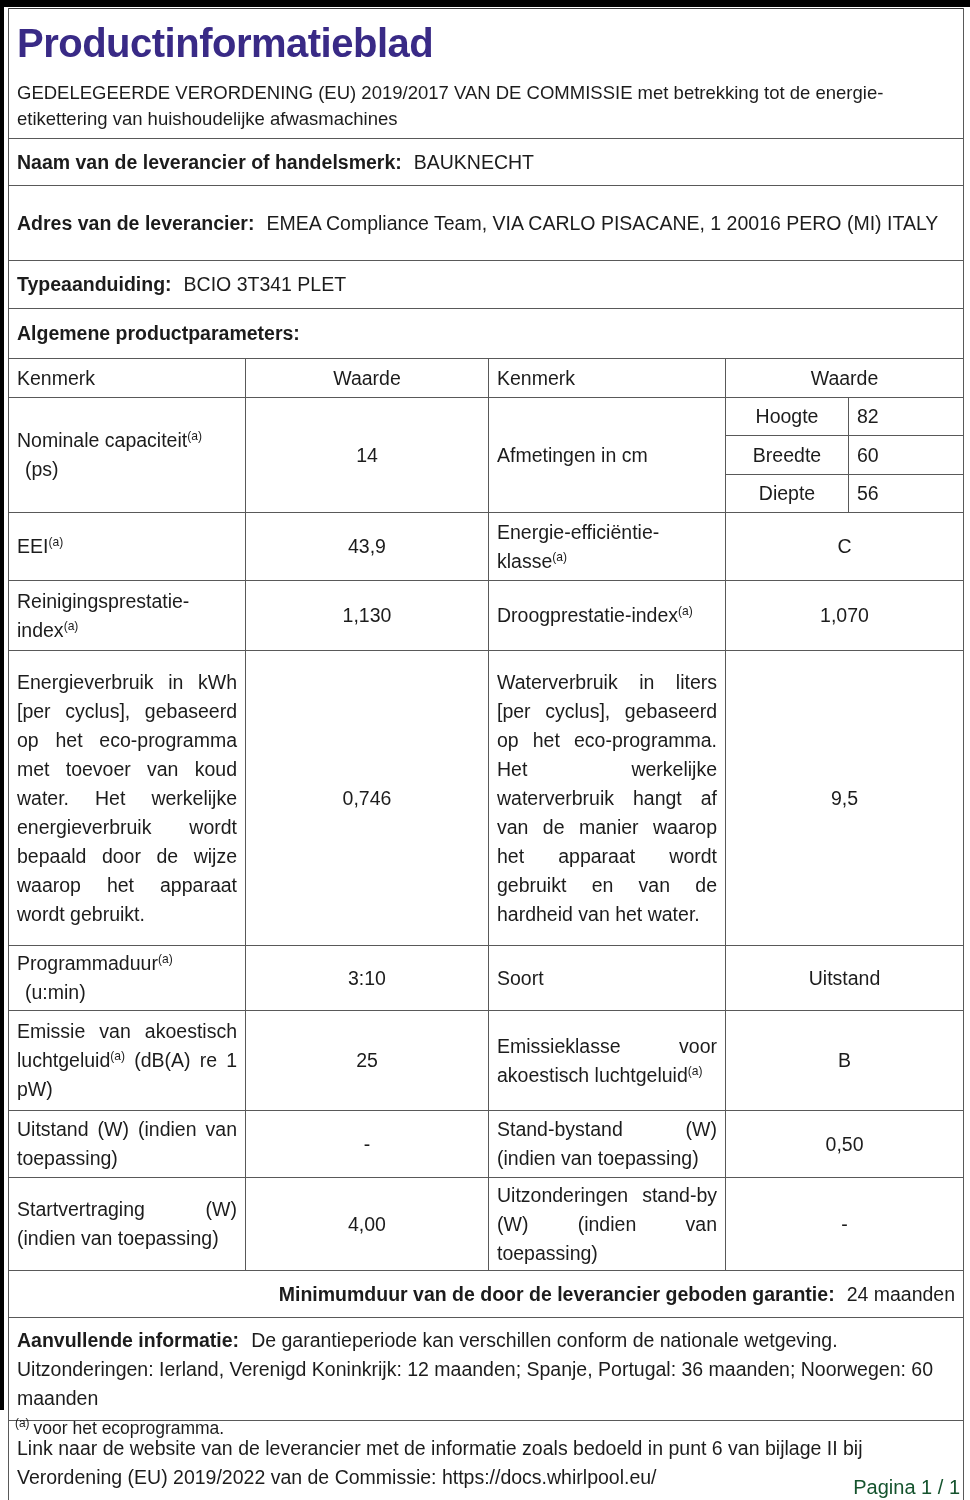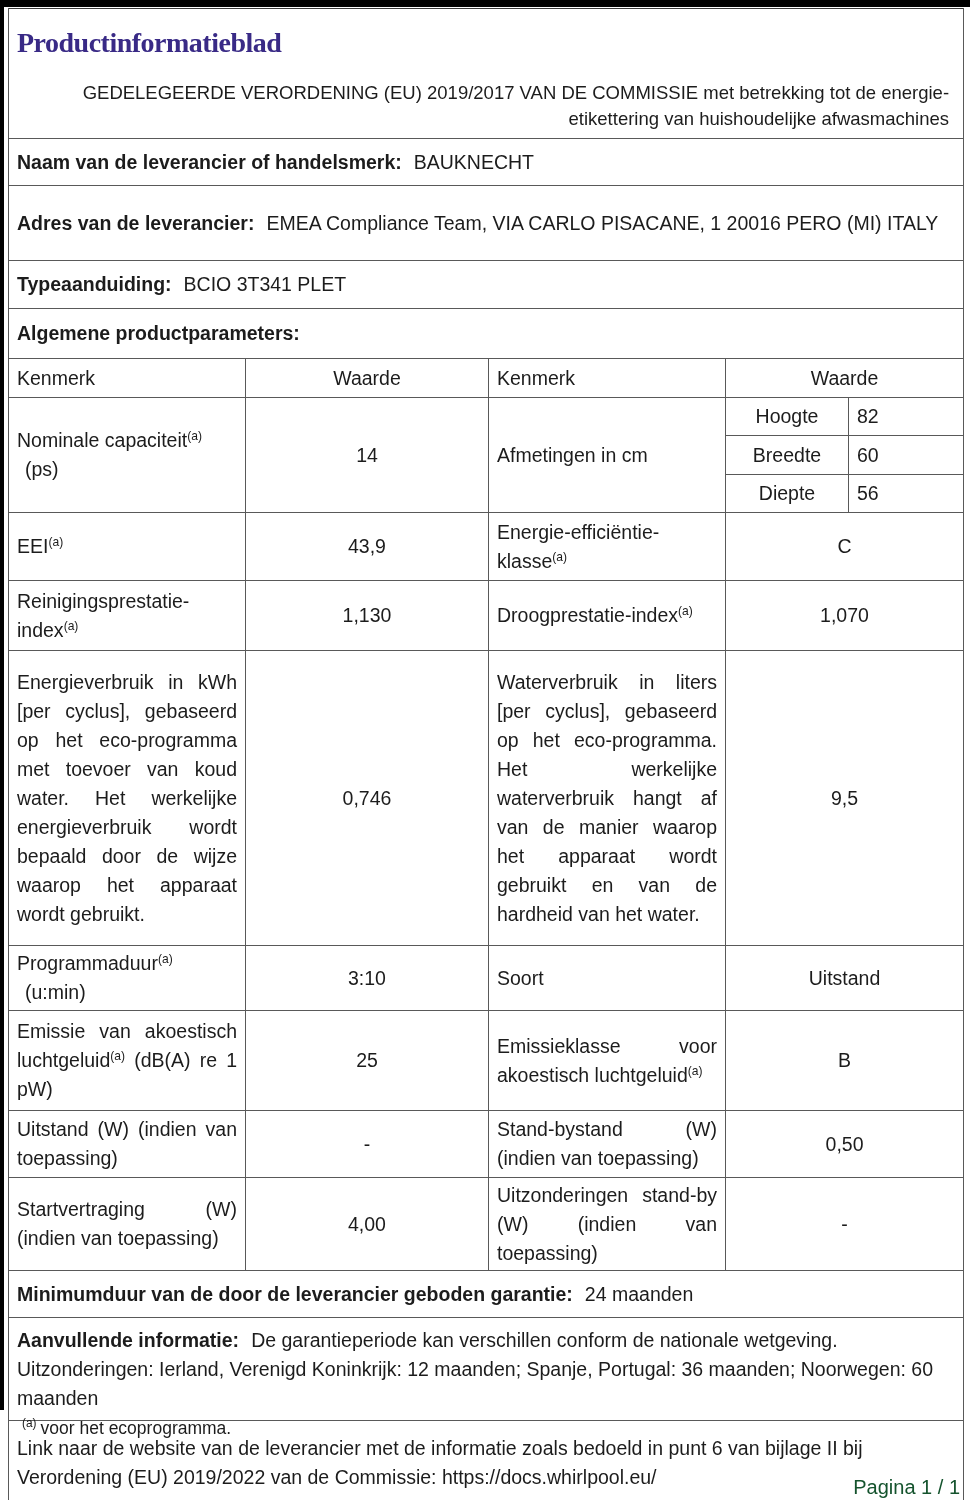--- a/index.html
+++ b/index.html
@@ -42,45 +42,45 @@
   .r-dim1 td{height:33px;}
   .r-dim2 td{height:34px;}
   .r-dim3 td{height:33px;}
   .r-eei td{height:63px;}
   .r-clean td{height:65px;}
   .r-energy td{height:290px;}
   .r-dur td{height:60px;}
   .r-noise td{height:95px;}
   .r-off td{height:62px;}
   .r-delay td{height:88px;}
-  .r-guarantee td{height:42px;}
+  .r-guarantee td{height:42px;text-align:right;}
   .r-info td{height:98px;}
   .r-link td{height:80px;}
 
   .title-cell{padding:6px 10px 4px 10px;vertical-align:top;}
   .doc-title{
-    font-size:28px;font-weight:bold;letter-spacing:-0.5px;
-    color:#392a86;line-height:50px;margin-top:2px;font-family:Liberation Serif, serif;
-  }
-  .doc-subtitle{font-size:18.5px;line-height:26px;color:#1c1c1c;margin-top:12px;padding-right:6px;text-align:right;}
+    font-size:40px;font-weight:bold;letter-spacing:-0.5px;
+    color:#392a86;line-height:50px;margin-top:2px;
+  }
+  .doc-subtitle{font-size:18.5px;line-height:26px;color:#1c1c1c;margin-top:12px;padding-right:6px;}
 
   .kv{padding:6px 10px;line-height:27px;}
   .b{font-weight:bold;margin-right:12px;}
 
   .label-cell{text-align:left;}
   .just{text-align:justify;}
   .value-cell{text-align:center;}
   .dim-name{text-align:center;}
   .dim-value{text-align:left;}
 
   sup{font-size:0.62em;line-height:0;}
   .line2{display:block;padding-left:8px;}
 
   .footnote{
-    position:absolute;left:22px;top:1418px;
+    position:absolute;left:15px;top:1418px;
     font-size:17.5px;color:#1c1c1c;
   }
   .footnote sup{font-size:0.68em;margin-right:4px;}
 
   .page-footer{
     position:absolute;right:10px;top:1476px;
     font-size:20px;color:#14532d;
   }
 </style>
 </head>

